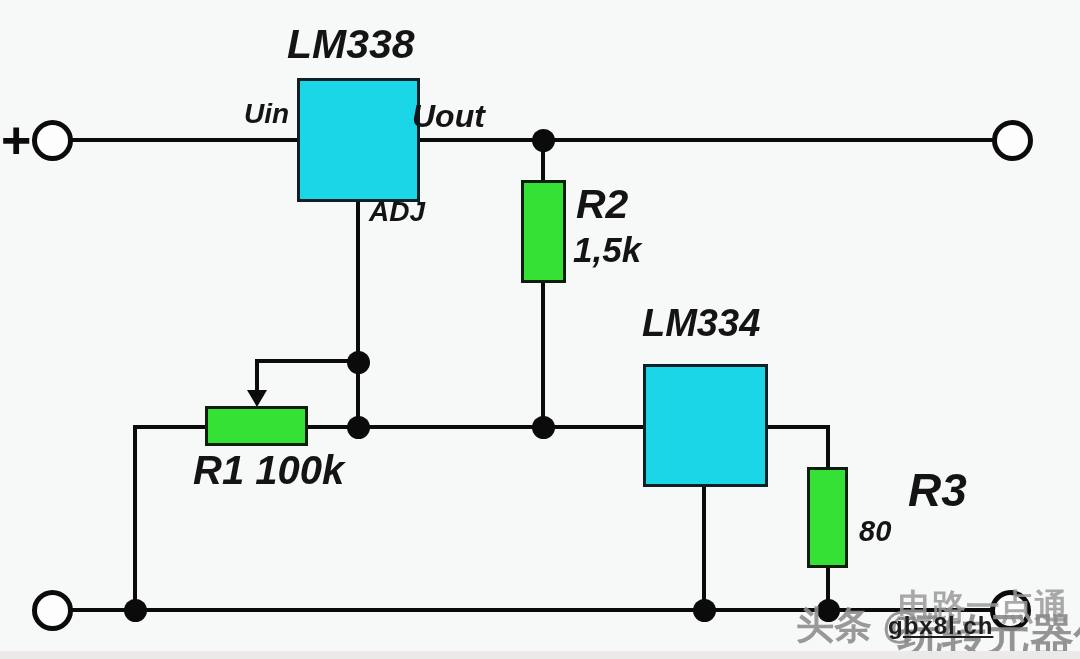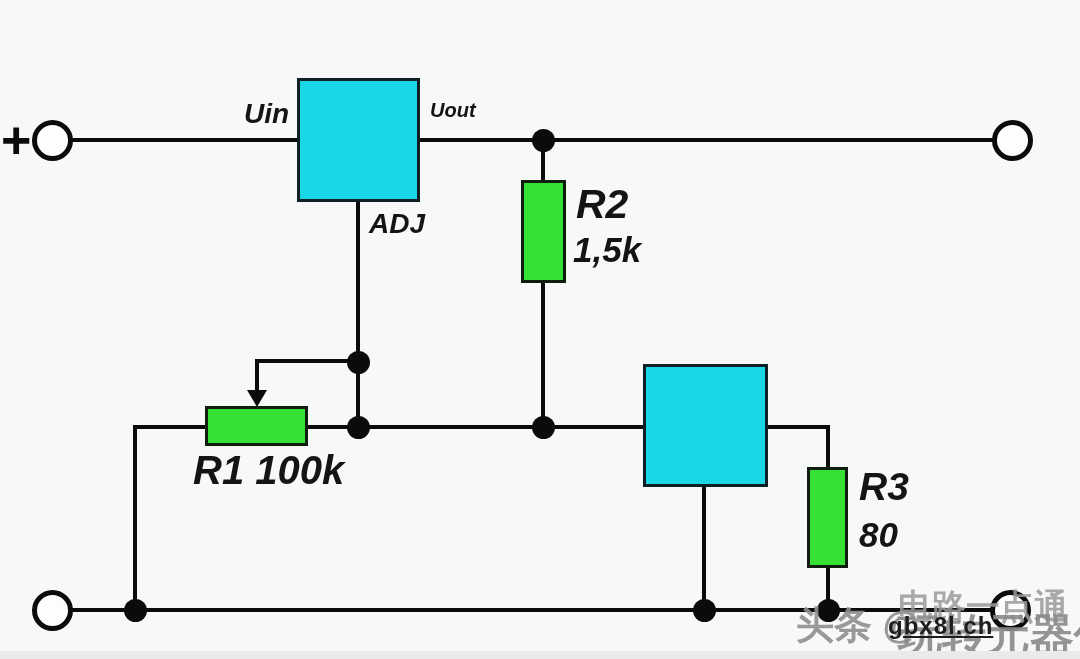--- a/index.html
+++ b/index.html
@@ -59,28 +59,30 @@
   <div class="terminal" style="left:32px;top:590px;"></div>
   <div class="terminal" style="left:990px;top:590px;"></div>
 
   <div class="ic" style="left:297px;top:78px;width:123px;height:124px;"></div>
   <div class="ic" style="left:643px;top:364px;width:125px;height:123px;"></div>
   <div class="res" style="left:521px;top:180px;width:45px;height:103px;"></div>
   <div class="res" style="left:205px;top:406px;width:103px;height:40px;"></div>
   <div class="res" style="left:807px;top:467px;width:41px;height:101px;"></div>
 
   <div class="plus" style="left:1px;top:114px;">+</div>
+  <div class="lbl" style="left:287px;top:24px;font-size:41px;">LM338</div>
   <div class="lbl" style="left:244px;top:100px;font-size:28px;">Uin</div>
-  <div class="lbl" style="left:430px;top:100px;font-size:20px;">Uout</div>
-  <div class="lbl" style="left:369px;top:210px;font-size:28px;">ADJ</div>
+  <div class="lbl" style="left:412px;top:100px;font-size:32px;">Uout</div>
+  <div class="lbl" style="left:369px;top:198px;font-size:28px;">ADJ</div>
   <div class="lbl" style="left:576px;top:184px;font-size:41px;">R2</div>
   <div class="lbl" style="left:573px;top:232px;font-size:35px;">1,5k</div>
+  <div class="lbl" style="left:642px;top:304px;font-size:38px;">LM334</div>
   <div class="lbl" style="left:193px;top:450px;font-size:40px;text-align:center;">R1 100k</div>
-  <div class="lbl" style="left:859px;top:467px;font-size:39px;">R3</div>
-  <div class="lbl" style="left:859px;top:517px;font-size:35px;">80</div>
+  <div class="lbl" style="left:908px;top:467px;font-size:46px;">R3</div>
+  <div class="lbl" style="left:859px;top:517px;font-size:29px;">80</div>
 
   <div class="wm wm-tt" style="left:796px;top:606px;">头条 @</div>
   <div class="wm wm-gray1" style="left:898px;top:589px;">电路一点通</div>
   <div class="wm wm-gray2" style="left:898px;top:613px;">玩转元器件</div>
   <div class="wm wm-site" style="left:888px;top:614px;">gbx8l.ch</div>
 
   <div class="bottom-strip"></div>
 </div>
 
 </body></html>

